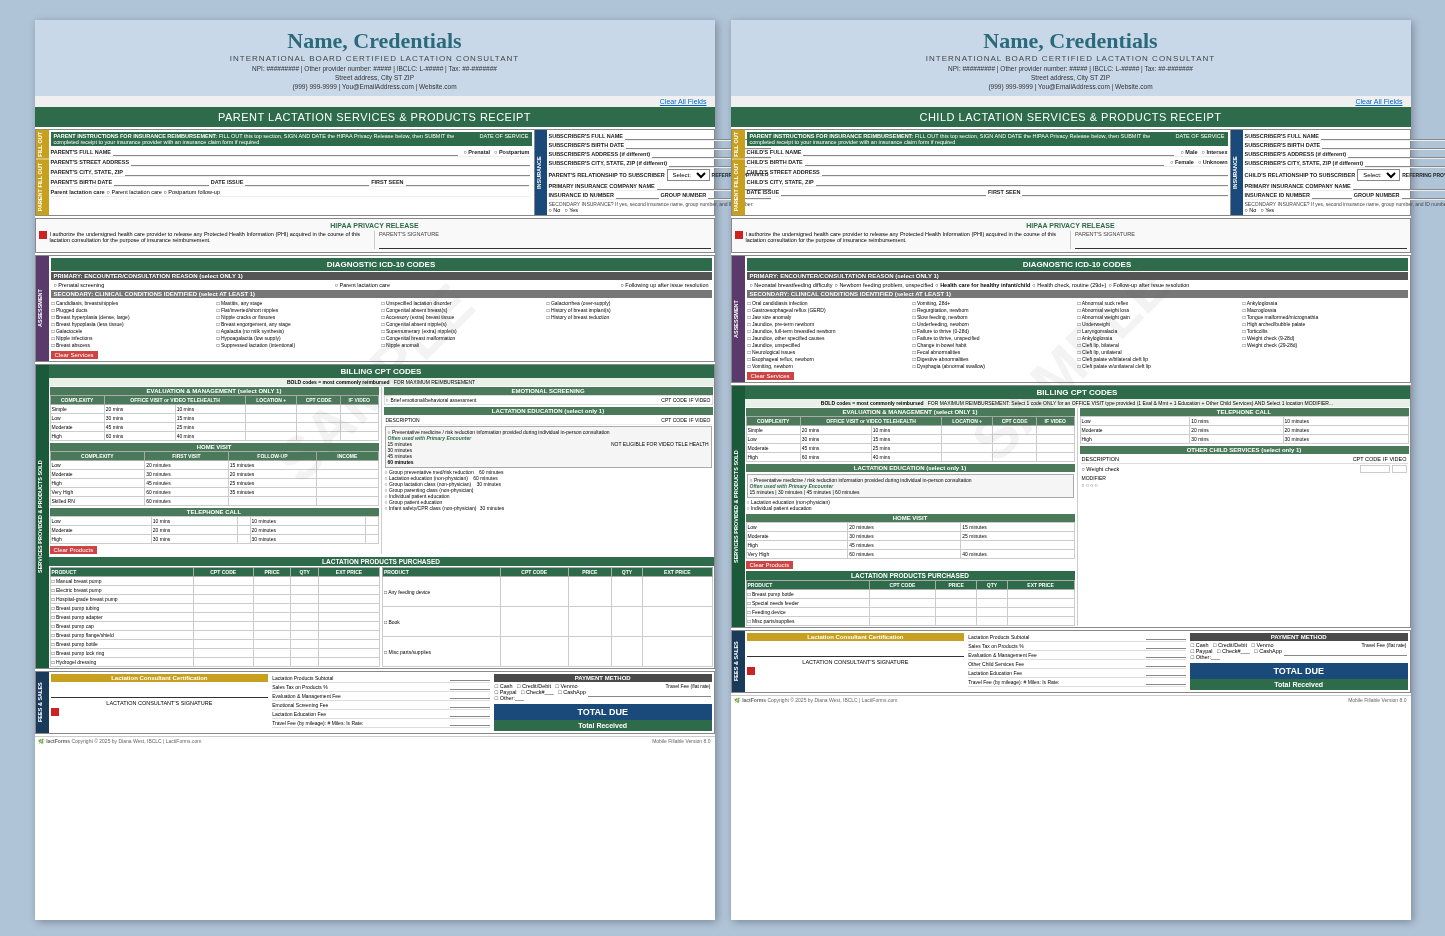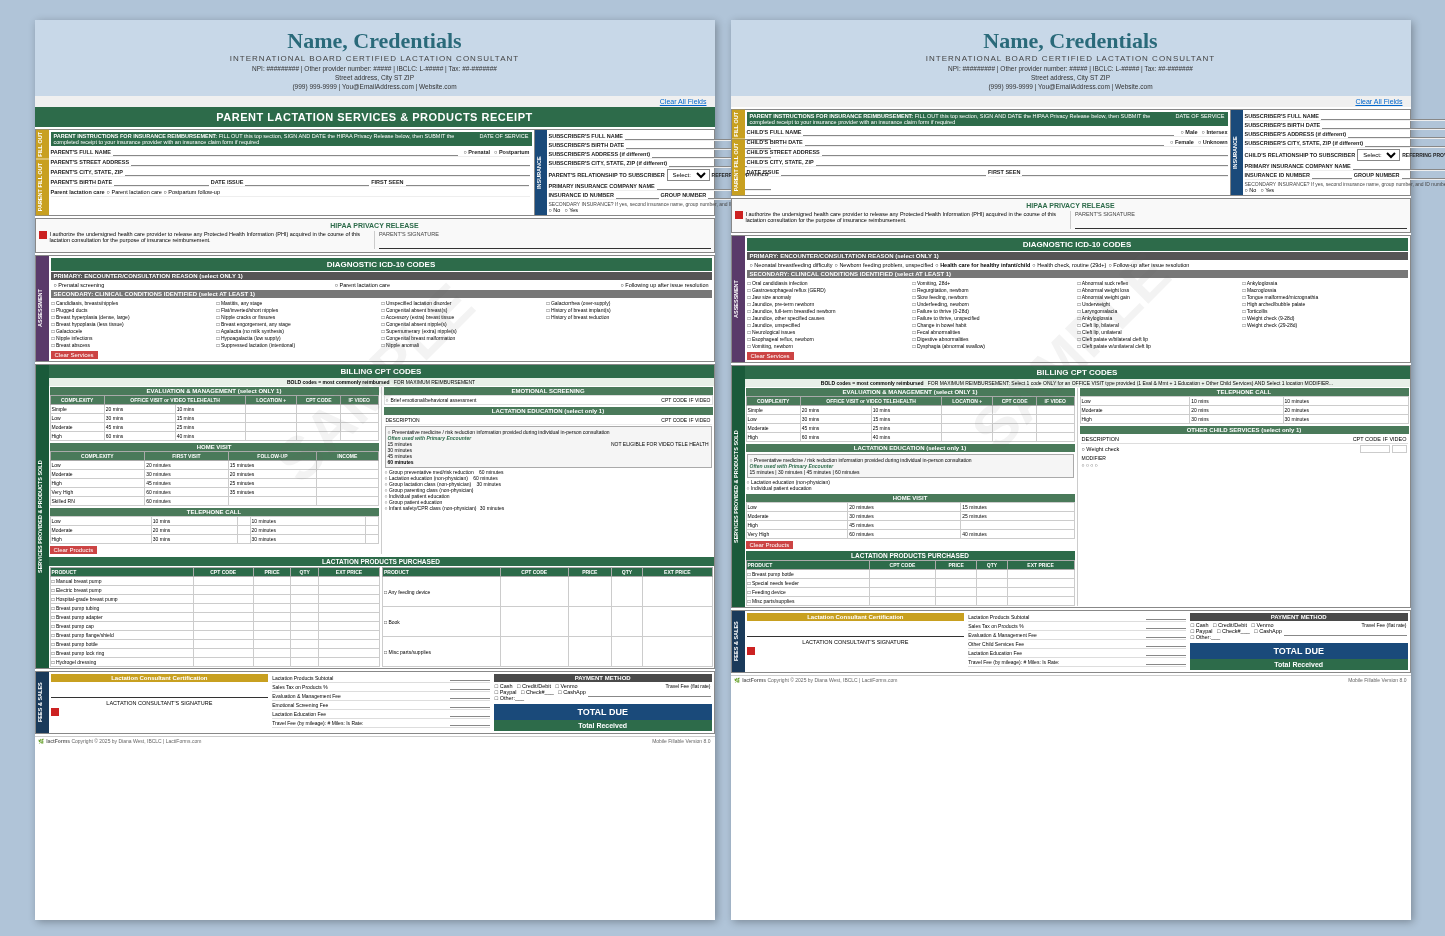--- a/index.html
+++ b/index.html
@@ -50,21 +50,21 @@
       color: #0066cc;
       text-decoration: underline;
       cursor: pointer;
       background: #f0f0f0;
     }
     .main-title-bar {
       background: #2d6b4a;
       color: white;
       text-align: center;
       font-size: 11px;
-      font-weight: bold;
+      font-weight: normal;
       padding: 4px 2px;
       letter-spacing: 0.5px;
     }
     .watermark {
       position: absolute;
       top: 50%;
       left: 50%;
       transform: translate(-50%, -50%) rotate(-45deg);
       font-size: 60px;
       color: rgba(100,100,100,0.08);
@@ -658,20 +658,21 @@
       <div class="header-title">INTERNATIONAL BOARD CERTIFIED LACTATION CONSULTANT</div>
       <div class="header-details">NPI: ######### | Other provider number: ##### | IBCLC: L-##### | Tax: ##-#######</div>
       <div class="header-details">Street address, City ST ZIP</div>
       <div class="header-details">(999) 999-9999 | You@EmailAddress.com | Website.com</div>
     </div>
 
     <div class="clear-all-fields">
       <span>Clear AlI Fields</span>
     </div>
 
+    <div class="main-title-bar">CHILD LACTATION SERVICES &amp; PRODUCTS RECEIPT</div>
 
     <div style="display:flex; border:1px solid #888; margin:2px 0; font-size:6px;">
       <div style="display:flex; flex-direction:column;">
         <div style="writing-mode:vertical-rl;transform:rotate(180deg);background:#c8a020;color:white;font-size:5.5px;font-weight:bold;text-align:center;padding:2px 1px;min-width:13px;">FILL OUT</div>
         <div style="writing-mode:vertical-rl;transform:rotate(180deg);background:#c8a020;color:white;font-size:5.5px;font-weight:bold;text-align:center;padding:2px 1px;min-width:13px;flex:1;">PARENT FILL OUT</div>
       </div>
       <div style="flex:1; padding:2px;">
         <div style="background:#2d6b4a;color:white;font-size:5.5px;padding:1px 3px;margin-bottom:2px;display:flex;justify-content:space-between;">
           <span><b>PARENT INSTRUCTIONS FOR INSURANCE REIMBURSEMENT:</b> <span>FILL OUT this top section, SIGN AND DATE the HIPAA Privacy Release below, then SUBMIT the completed receipt to your insurance provider with an insurance claim form if required</span></span>
           <span style="white-space:nowrap;margin-left:4px;">DATE OF SERVICE</span>

